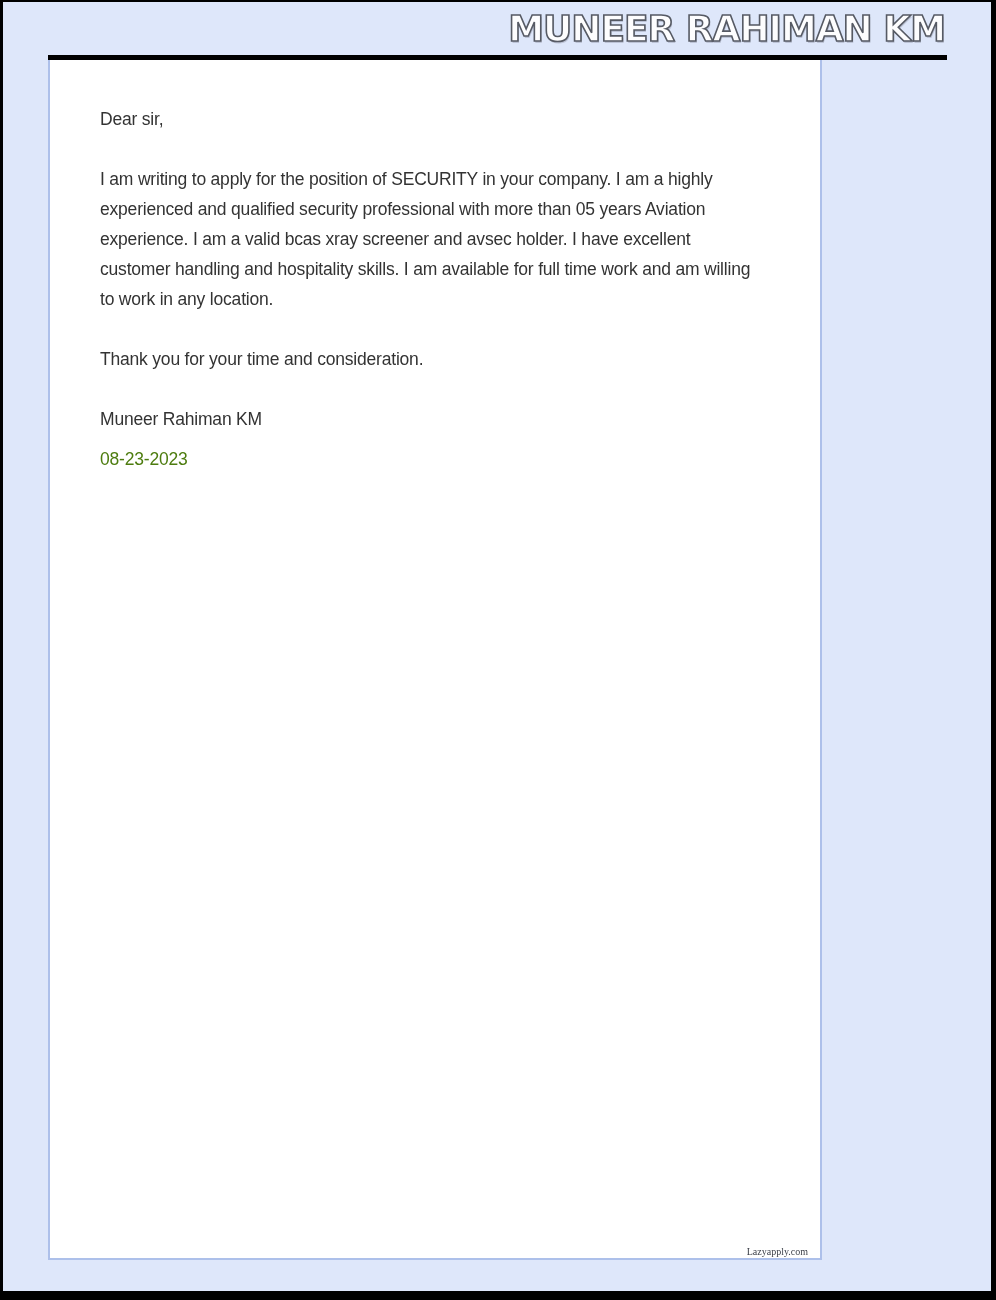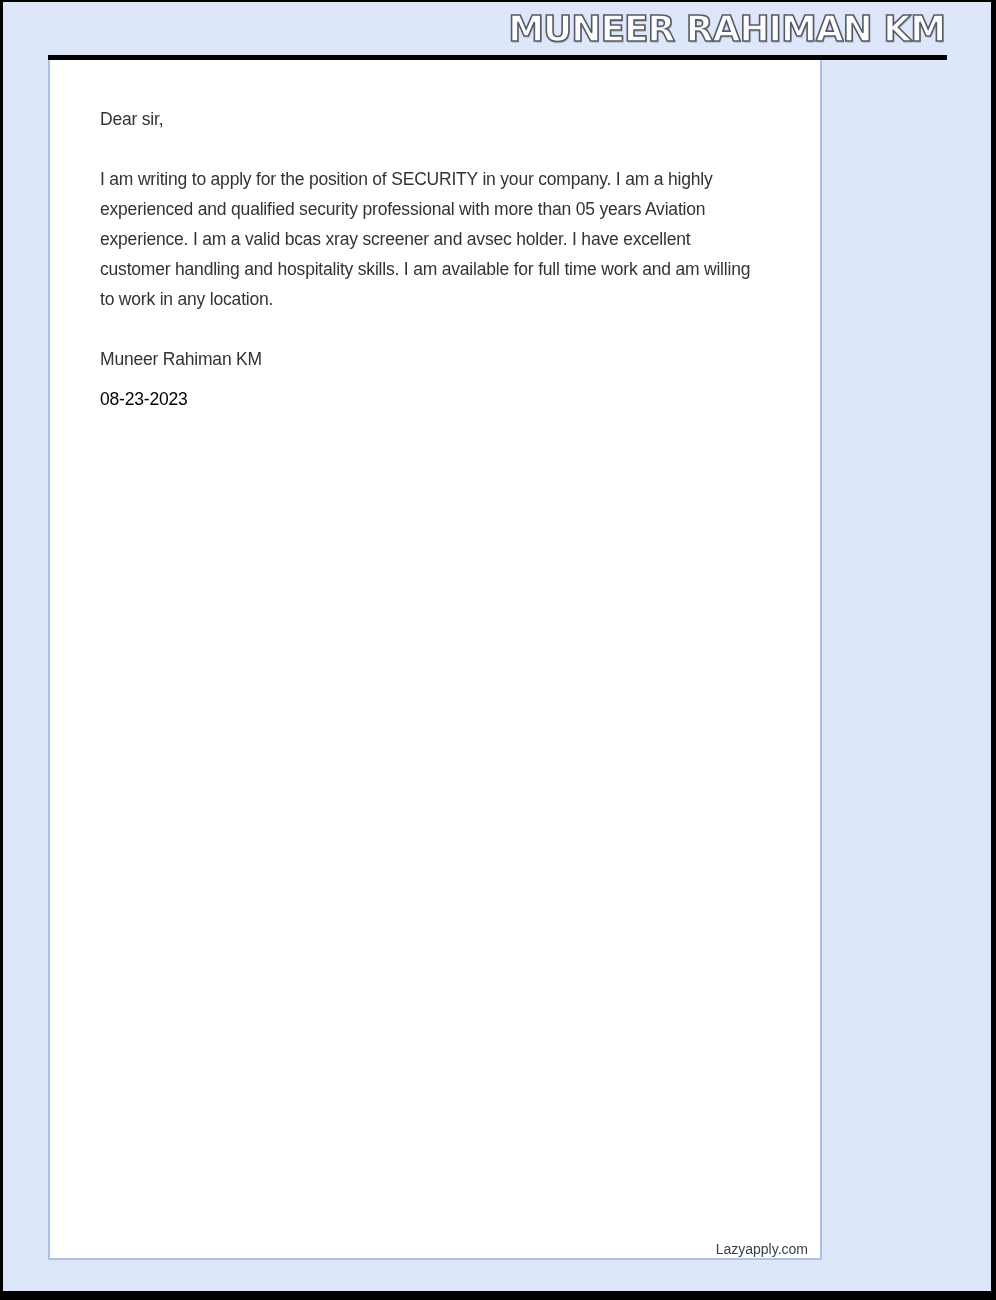--- a/index.html
+++ b/index.html
@@ -53,29 +53,30 @@
   .letter-body {
     padding: 44px 58px 0 50px;
     font-size: 17.5px;
     line-height: 30px;
     color: #333;
     letter-spacing: -0.2px;
   }
   .letter-body p { margin: 0 0 30px 0; }
   .letter-body p.signature { margin-bottom: 10px; }
   .date {
-    color: #000000;
+    color: #4d7c0f;
     cursor: pointer;
   }
   .watermark {
     position: absolute;
     right: 12px;
     bottom: 1px;
-    font-size: 14px;
+    font-size: 10px;
     color: #3b3f48;
+    font-family: Liberation Serif, serif;
   }
 </style>
 </head>
 <body>
 
 <div class="frame">
   <div class="canvas">
 
     <div class="header-name">MUNEER RAHIMAN KM</div>
 
@@ -83,20 +84,21 @@
 
     <div class="document">
       <div class="letter-body">
 
         <p>Dear sir,</p>
 
         <p>I am writing to apply for the position of SECURITY in your company. I am a highly experienced and qualified security professional with more than 05 years Aviation experience. I am a valid bcas xray screener and avsec holder. I have excellent customer handling and hospitality skills. I am available for full time work and am willing to work in any location.</p>
 
 
 
+        <p>Thank you for your time and consideration.</p>
 
 
         <p class="signature">Muneer Rahiman KM</p>
 
         <p class="date">08-23-2023</p>
 
       </div>
 
       <div class="watermark">Lazyapply.com</div>
     </div>

